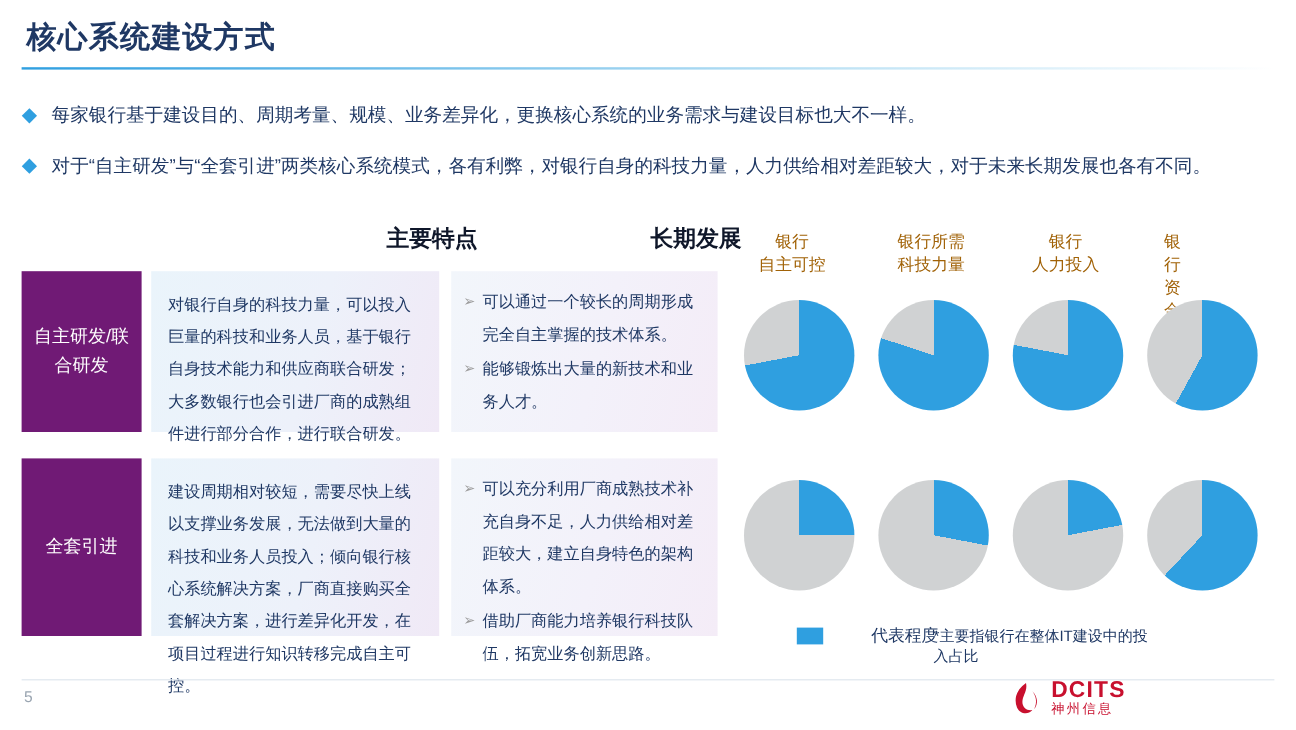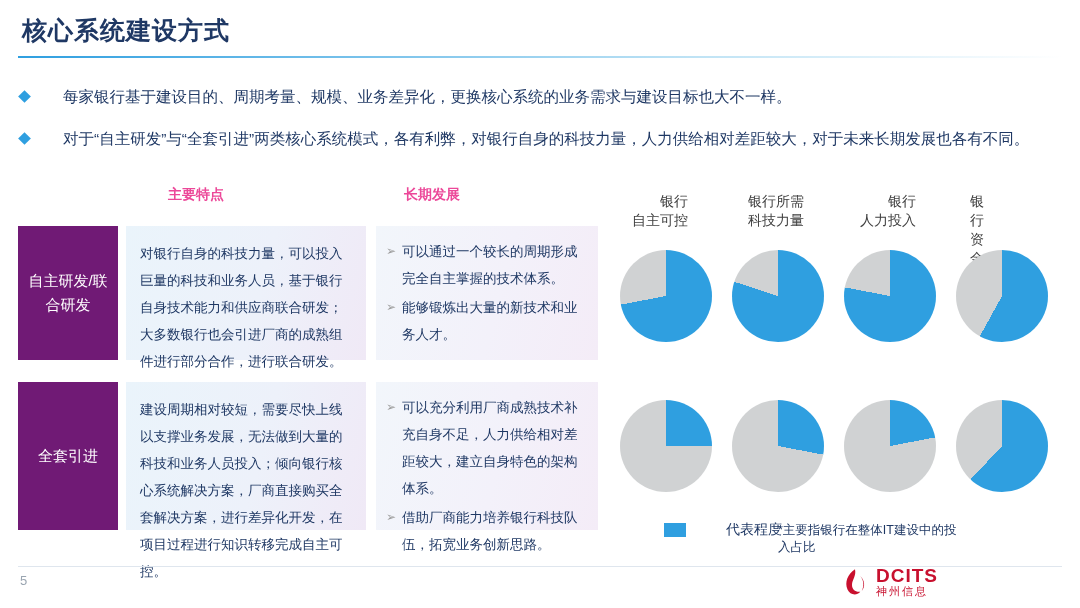--- a/index.html
+++ b/index.html
@@ -37,21 +37,20 @@
     width: 1044px;
     height: 2px;
     background: linear-gradient(to right, #2f9fe0 0%, #bfe3f5 65%, #ffffff 100%);
   }
   
   .bullet-row {
     position: absolute;
     display: flex;
     align-items: flex-start;
     left: 20px;
-    gap: 20px;
   }
   .bullet-row.b1 { top: 86px; }
   .bullet-row.b2 { top: 128px; }
   .diamond {
     width: 9px;
     height: 9px;
     background: #2f9fe0;
     transform: rotate(45deg);
     margin-top: 6px;
     margin-right: 14px;
@@ -59,35 +58,35 @@
   }
   .bullet-text {
     font-size: 15.5px;
     color: #1f3864;
     line-height: 22px;
     white-space: nowrap;
   }
   
   .col-head {
     position: absolute;
-    font-size: 14px;
+    font-size: 19px;
     font-weight: bold;
-    color: #ec4899;
-    text-align: left;
+    color: #0f172a;
+    text-align: right;
   }
   .col-head.c1 { left: 168px; top: 186px; width: 230px; }
   .col-head.c2 { left: 404px; top: 186px; width: 214px; }
 
   
   .pie-head {
     position: absolute;
     font-size: 14px;
-    color: #404040;
+    color: #a16207;
     line-height: 19px;
-    text-align: right;
+    text-align: center;
   }
 
   
   .label-cell {
     position: absolute;
     background: #701a75;
     color: #ffffff;
     font-size: 15px;
     line-height: 24px;
     display: flex;

